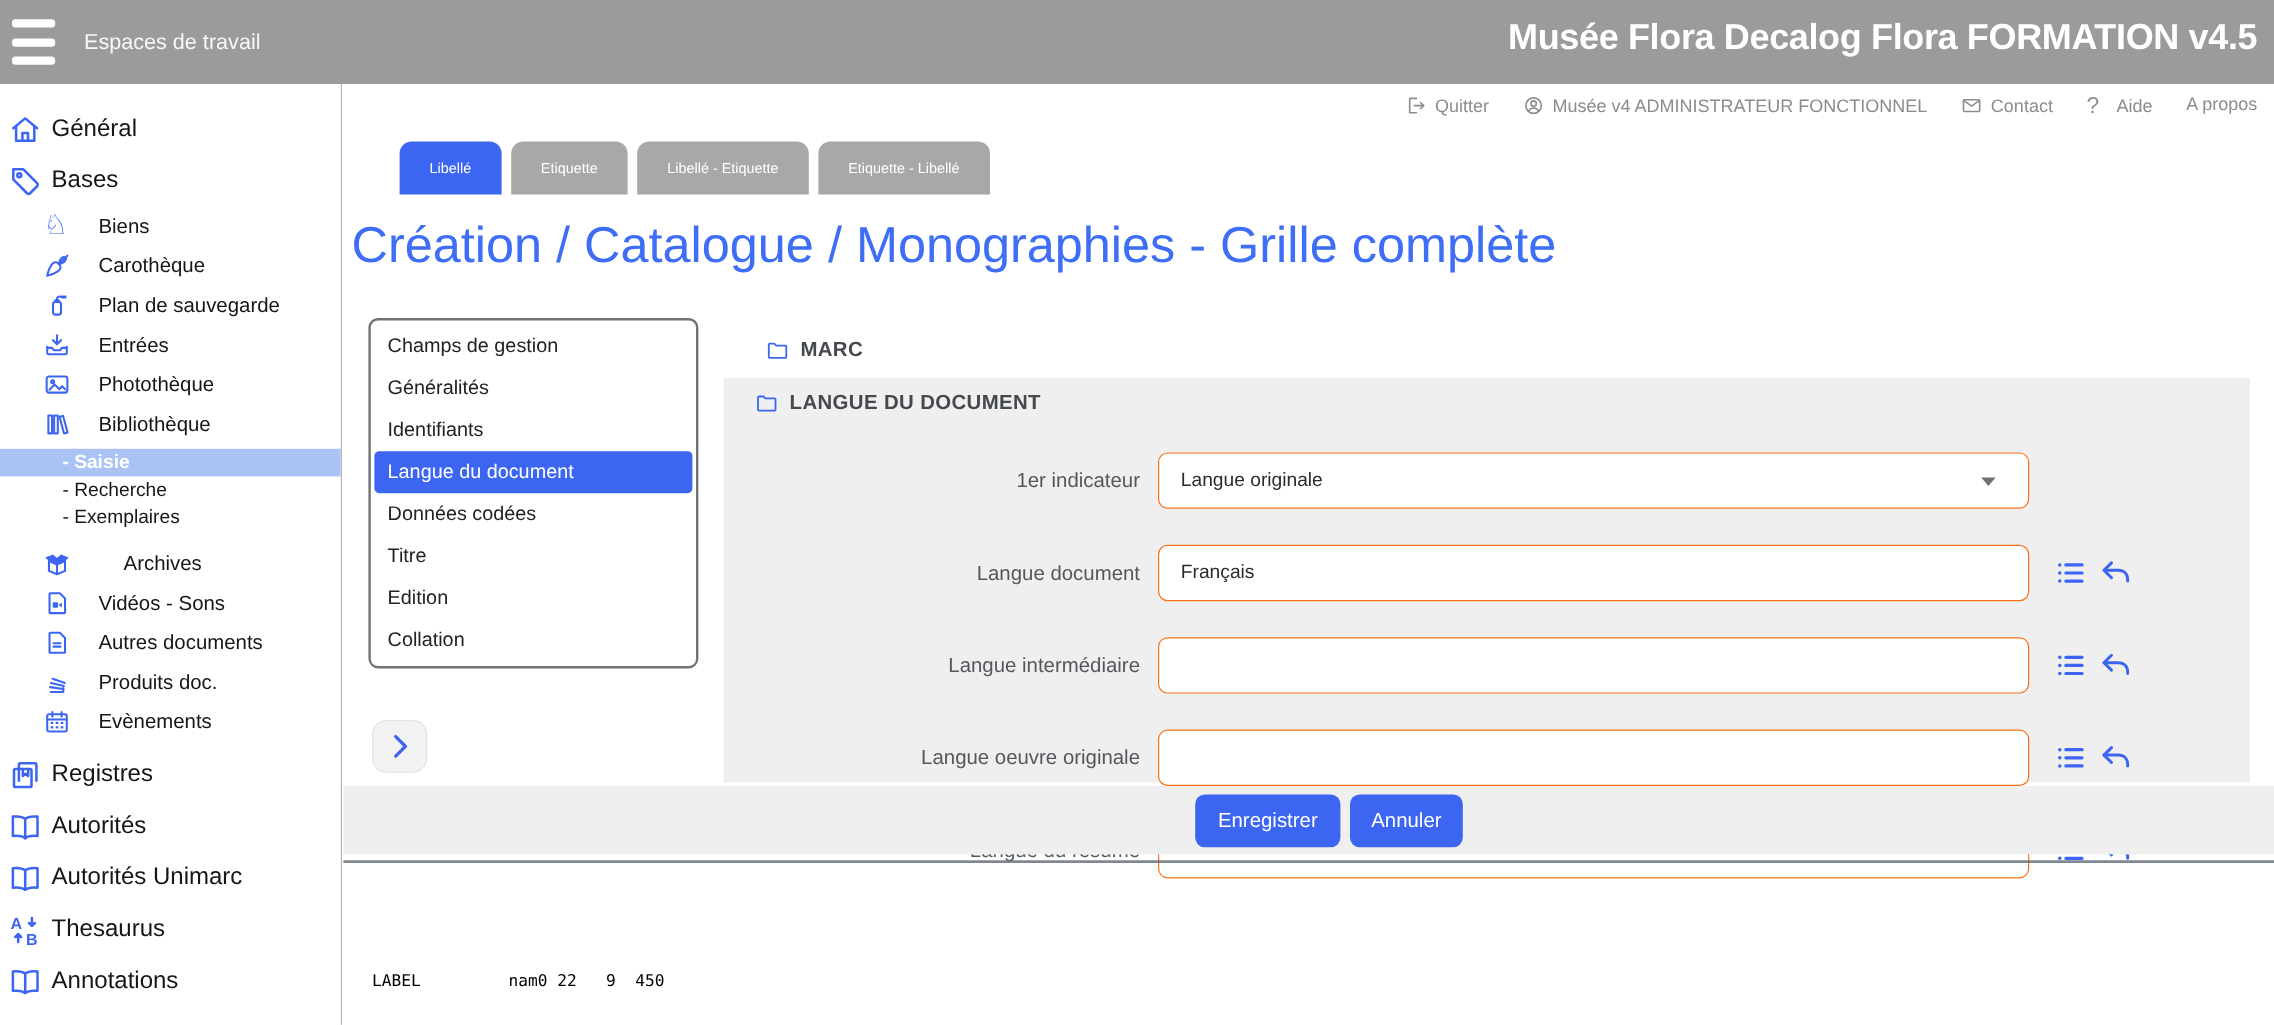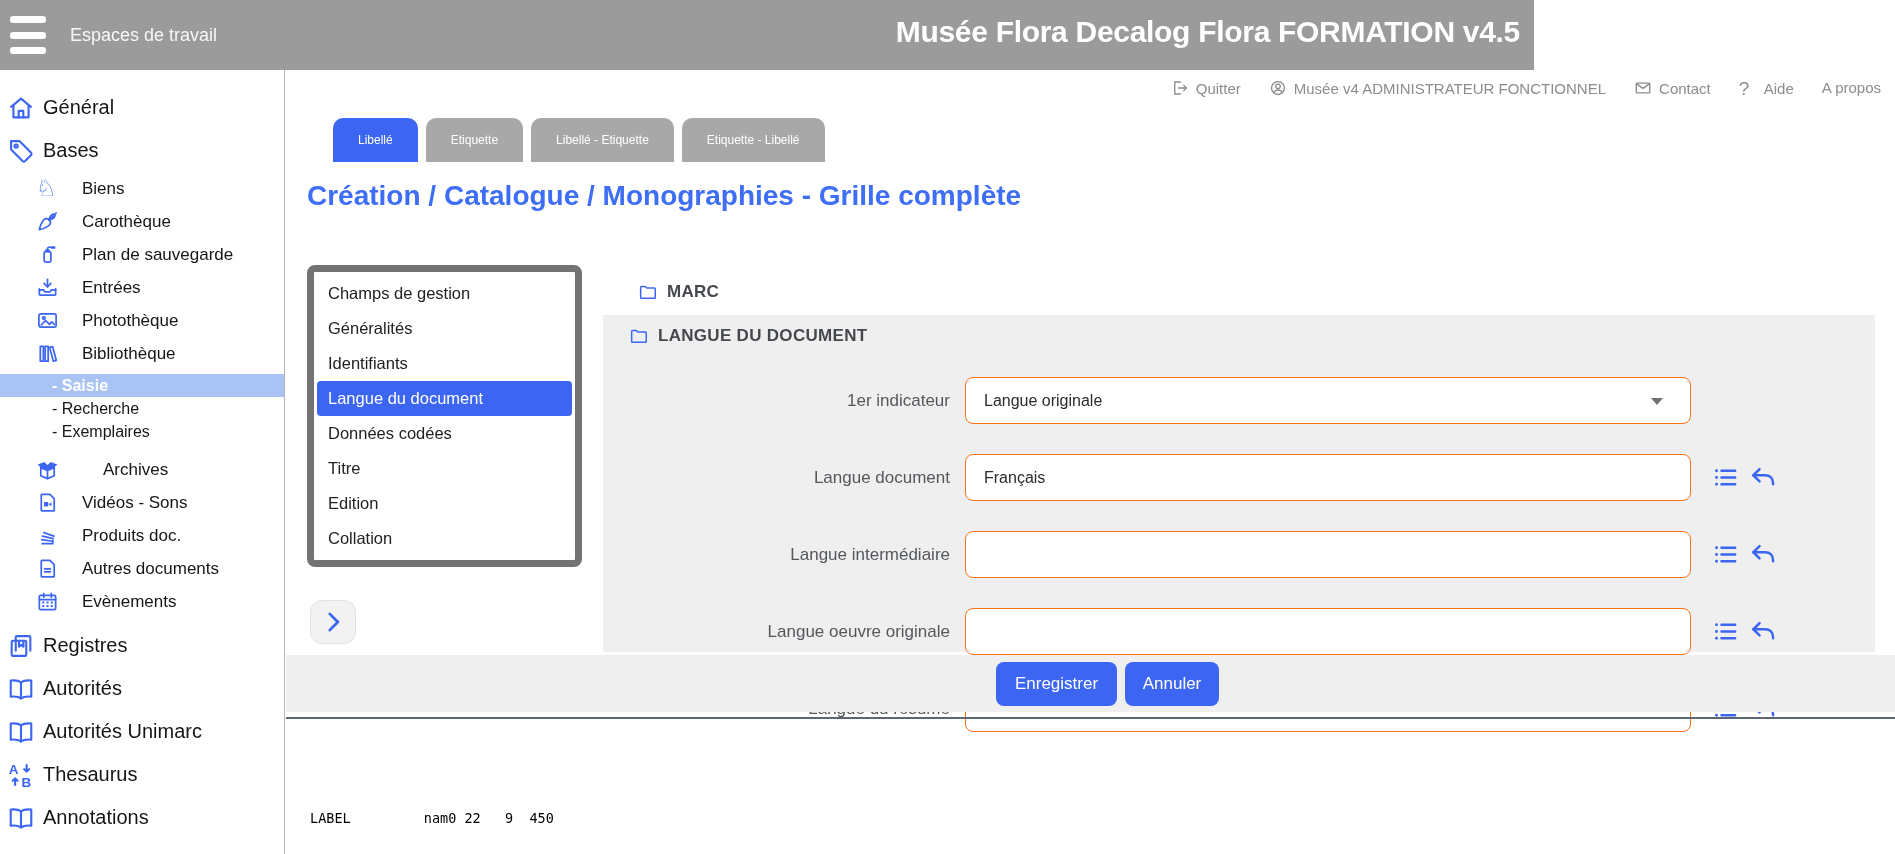--- a/index.html
+++ b/index.html
@@ -1,20 +1,20 @@
 <!DOCTYPE html>
 <html style="--accent: #3c66f2; --title-blue: #3d6ef5; --topbar-gray: #9b9b9b; --inactive-tab: #a8a8a8; --selected-subitem-bg: #a9c3f5; --section-bg: #efefef;"><head>
 <meta charset="utf-8">
 <style>
   * { margin:0; padding:0; box-sizing:border-box; }
   html,body { width:1895px; height:854px; overflow:hidden; background:#fff;
               font-family:"Liberation Sans", sans-serif; }
 
   
-  .topbar { position:absolute; left:0; top:0; width:1534px; height:70px;
+  .topbar { position:absolute; left:0; top:0; width:1895px; height:70px;
             background:var(--topbar-gray,#9b9b9b); z-index:5; }
   .hamburger { position:absolute; left:10px; top:16px; width:36px; height:38px;
                display:flex; flex-direction:column; justify-content:space-between; cursor:pointer; }
   .hamburger span { display:block; width:36px; height:7px; background:#fff; border-radius:3px; }
   .workspace { position:absolute; left:70px; top:0; height:70px; display:flex; align-items:center;
                color:#f7f7f7; font-size:18px; }
   .app-title { position:absolute; right:14px; top:0; height:64px; display:flex; align-items:center;
                color:#fff; font-size:30px; font-weight:bold; letter-spacing:-0.3px; }
 
   
@@ -40,25 +40,25 @@
   .header-links { position:absolute; top:9px; right:14px; display:flex; gap:28px; align-items:flex-start;
                   color:#8c8c8c; font-size:15px; }
   .hlink { display:flex; align-items:center; gap:7px; cursor:pointer; }
   .hlink .icon { width:18px; height:18px; }
 
   .tabs { position:absolute; left:47px; top:48px; display:flex; gap:8px; align-items:flex-end; }
   .tab { height:44px; padding:0 25px; display:flex; align-items:center; font-size:12px; color:#fff;
          background:var(--inactive-tab,#a8a8a8); border-radius:10px 10px 0 0; cursor:pointer; }
   .tab.active { background:var(--accent,#3c66f2); }
 
-  .page-title { position:absolute; left:21px; top:110px; font-size:28px; font-weight:bold;
+  .page-title { position:absolute; left:7px; top:110px; font-size:42px; font-weight:normal;
                 color:var(--title-blue,#3d6ef5); white-space:nowrap; }
 
   .group-panel { position:absolute; left:21px; top:195px; width:275px; background:#fff;
-                 border:7px solid #737373; border-radius:8px; padding:4px 0; }
+                 border:2px solid #737373; border-radius:8px; padding:4px 0; }
   .group-item { height:35px; display:flex; align-items:center; margin:0 3px; padding:0 11px;
                 font-size:16.5px; color:#222; border-radius:4px; cursor:pointer; }
   .group-item.selected { background:var(--accent,#3c66f2); color:#fff; }
 
   .chevron-btn { position:absolute; left:24px; top:530px; width:46px; height:44px; background:#f2f2f2;
                  border:1px solid #e2e2e2; border-radius:12px; display:flex; align-items:center;
                  justify-content:center; color:var(--accent,#3c66f2); cursor:pointer; }
   .chevron-btn .icon { width:26px; height:26px; }
 
   .marc-header { position:absolute; left:352px; top:212px; display:flex; align-items:center; gap:9px;
@@ -231,37 +231,37 @@
           <rect x="8.3" y="11.4" width="4.6" height="4.8" rx="1" fill="currentColor" stroke="none"></rect>
           <path d="m13.2 13.8 3-2v4.2z" fill="currentColor" stroke="none"></path>
         </svg>
       </span>
       <span class="si-label">Vidéos - Sons</span>
     </div>
 
     <div class="side-item lvl2">
       <span class="icon">
         <svg viewBox="0 0 24 24" fill="none" stroke="currentColor" stroke-width="1.8" stroke-linecap="round" stroke-linejoin="round">
+          <path d="M6.2 3.5h8.3L19 8v12.1a.7.7 0 0 1-.7.7H6.2a.7.7 0 0 1-.7-.7V4.2a.7.7 0 0 1 .7-.7z"></path>
+          <path d="M9 12.5h6M9 15.5h6"></path>
+        </svg>
+      </span>
+      <span class="si-label">Autres documents</span>
+    </div>
+
+    <div class="side-item lvl2">
+      <span class="icon">
+        <svg viewBox="0 0 24 24" fill="none" stroke="currentColor" stroke-width="1.8" stroke-linecap="round" stroke-linejoin="round">
           <path d="M6.5 20.5h11V17"></path>
           <path d="m6 16.3 11.4 1.7"></path>
           <path d="m6.8 12.6 11.2 2.7"></path>
           <path d="m8.2 9 10.6 3.7"></path>
         </svg>
       </span>
       <span class="si-label">Produits doc.</span>
-    </div>
-
-    <div class="side-item lvl2">
-      <span class="icon">
-        <svg viewBox="0 0 24 24" fill="none" stroke="currentColor" stroke-width="1.8" stroke-linecap="round" stroke-linejoin="round">
-          <path d="M6.2 3.5h8.3L19 8v12.1a.7.7 0 0 1-.7.7H6.2a.7.7 0 0 1-.7-.7V4.2a.7.7 0 0 1 .7-.7z"></path>
-          <path d="M9 12.5h6M9 15.5h6"></path>
-        </svg>
-      </span>
-      <span class="si-label">Autres documents</span>
     </div>
 
     <div class="side-item lvl2">
       <span class="icon">
         <svg viewBox="0 0 24 24" fill="none" stroke="currentColor" stroke-width="1.8" stroke-linecap="round" stroke-linejoin="round">
           <rect x="3.5" y="5.5" width="17" height="15" rx="1.5"></rect>
           <path d="M3.5 10h17"></path>
           <path d="M8 3.5v4M16 3.5v4"></path>
           <g fill="currentColor" stroke="none">
             <rect x="6.5" y="12" width="2.2" height="2"></rect>

